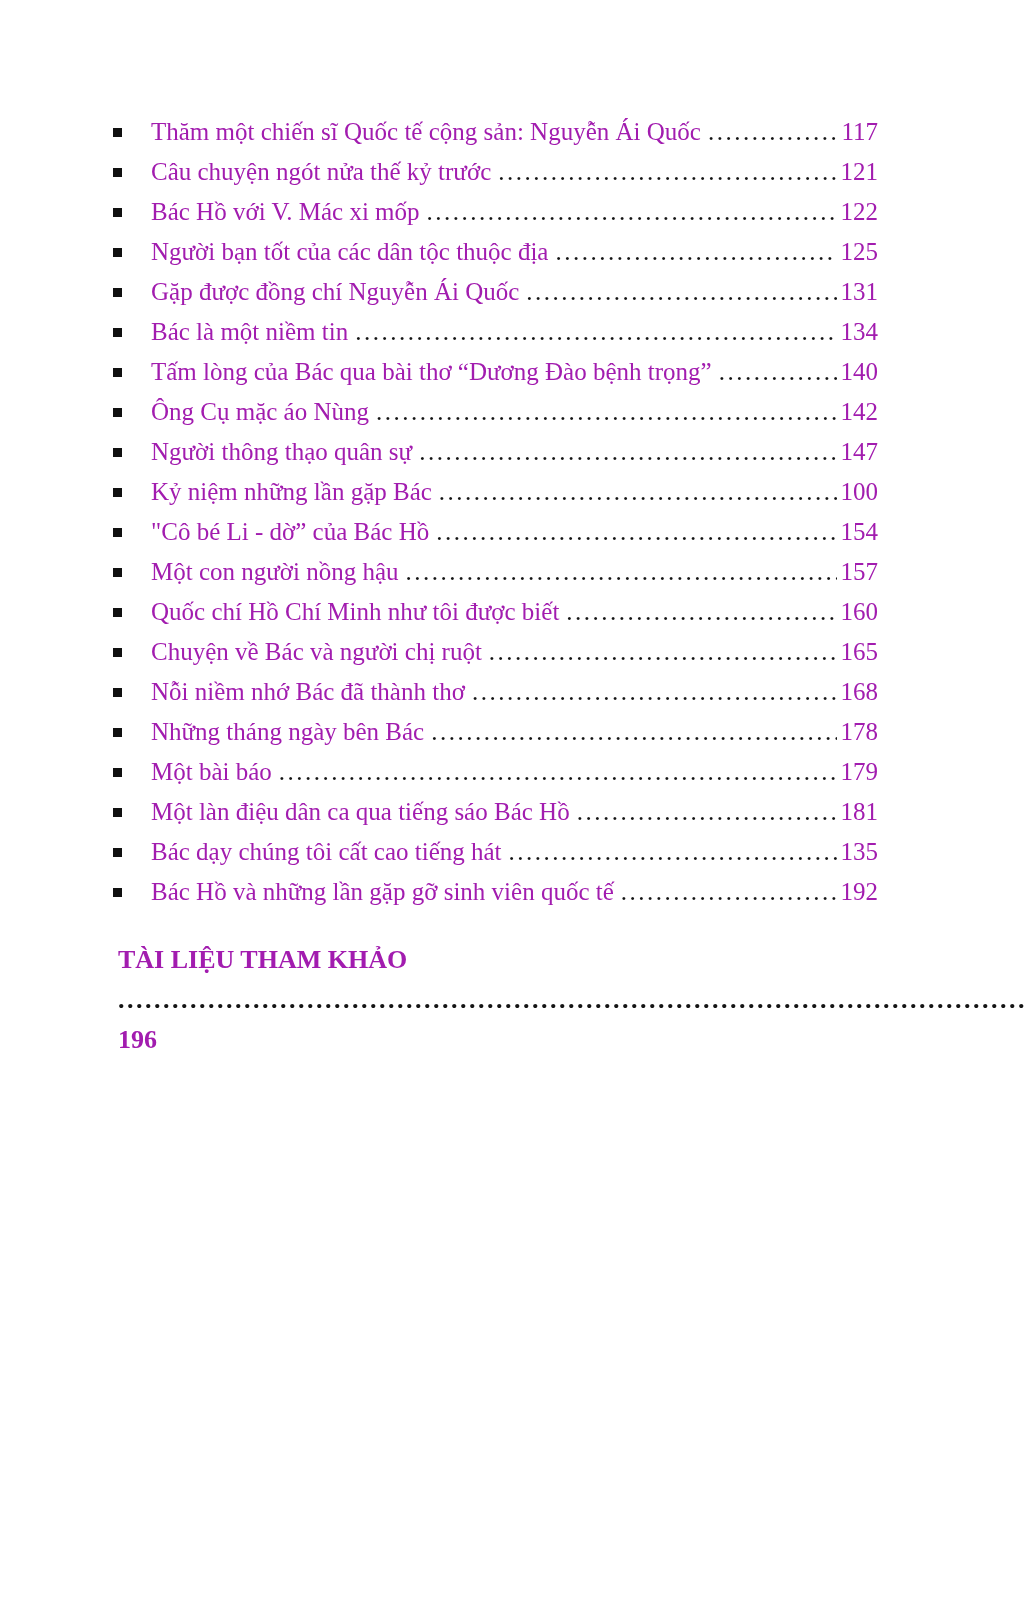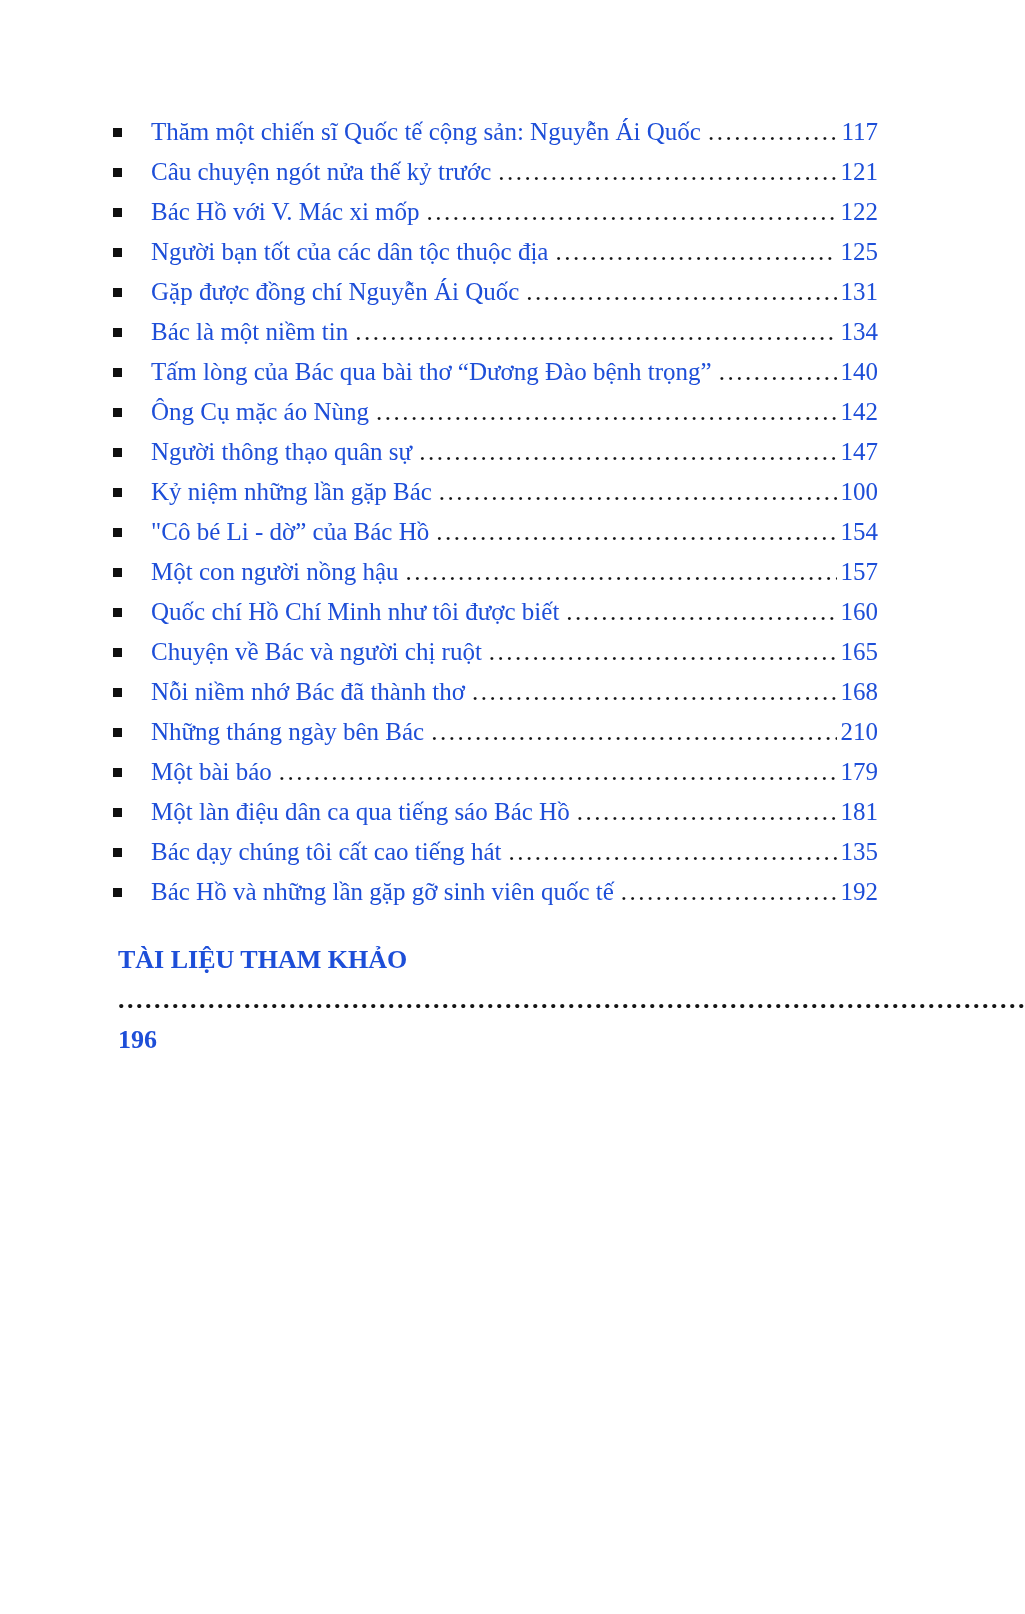--- a/index.html
+++ b/index.html
@@ -6,21 +6,21 @@
     margin: 0;
     padding: 0;
     background: #ffffff;
   }
   .page {
     position: relative;
     width: 1025px;
     height: 1348px;
     background: #ffffff;
     font-family: "Liberation Serif", serif;
-    color: #1d4ed8;
+    color: #a21caf;
     overflow: hidden;
   }
   .toc {
     position: absolute;
     top: 112px;
     left: 113px;
     right: 147px;
   }
   .toc-row {
     display: flex;
@@ -171,21 +171,21 @@
     <div class="toc-row">
       <span class="bullet"></span>
       <span class="title">Nỗi niềm nhớ Bác đã thành thơ</span>
       <span class="dots"></span>
       <span class="pagenum">168</span>
     </div>
     <div class="toc-row">
       <span class="bullet"></span>
       <span class="title">Những tháng ngày bên Bác</span>
       <span class="dots"></span>
-      <span class="pagenum">210</span>
+      <span class="pagenum">178</span>
     </div>
     <div class="toc-row">
       <span class="bullet"></span>
       <span class="title">Một bài báo</span>
       <span class="dots"></span>
       <span class="pagenum">179</span>
     </div>
     <div class="toc-row">
       <span class="bullet"></span>
       <span class="title">Một làn điệu dân ca qua tiếng sáo Bác Hồ</span>

